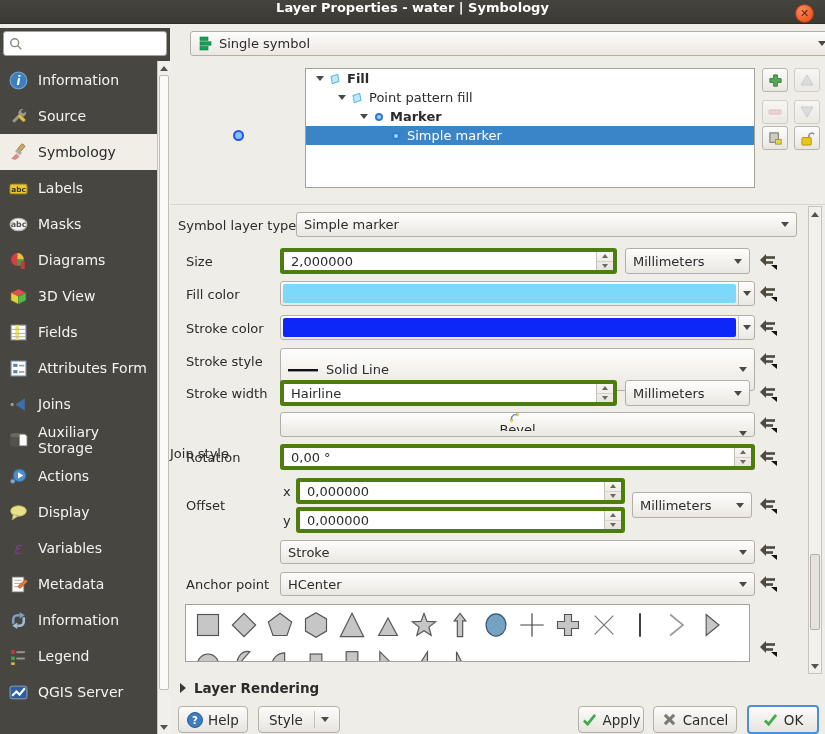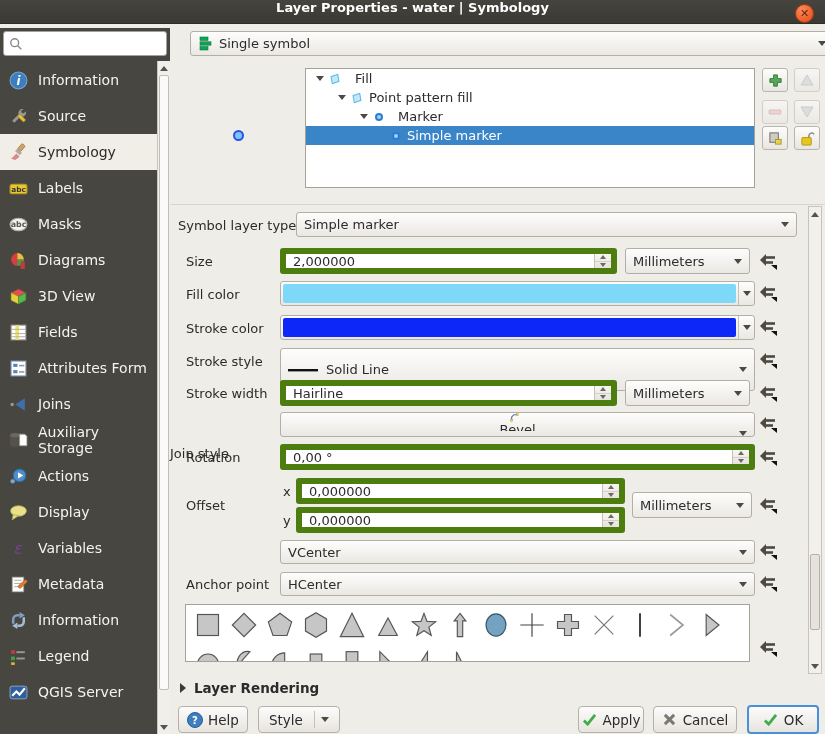--- a/index.html
+++ b/index.html
@@ -37,21 +37,21 @@
 
   
   .main { position:absolute; left:170px; top:28px; width:655px; height:706px; }
 
   .combo { background:linear-gradient(#fdfdfc,#ebe8e3); border:1px solid #b3afa6; border-radius:3px;
     display:flex; align-items:center; padding:0 7px; font-size:13px; position:absolute; }
   .combo-arrow { margin-left:auto; width:0; height:0; border-left:4px solid transparent;
     border-right:4px solid transparent; border-top:5px solid #4a4a44; }
   .combo .ctext { white-space:nowrap; overflow:hidden; }
 
-  .spin { background:#fff; border:6px solid #4d7c0f; border-radius:3px; display:flex; align-items:stretch; position:absolute; overflow:hidden; }
+  .spin { background:#fff; border:4px solid #4d7c0f; border-radius:3px; display:flex; align-items:stretch; position:absolute; overflow:hidden; }
   .spin .sval { flex:1; display:flex; align-items:center; padding-left:7px; font-size:13px; }
   .spin-btns { width:17px; border-left:1px solid #c5c1b9; display:flex; flex-direction:column; background:linear-gradient(#f8f6f3,#e7e4de); }
   .spin-btns div { flex:1; display:flex; align-items:center; justify-content:center; }
   .spin-btns div:first-child { border-bottom:1px solid #d5d1c9; }
   .mini-up { width:0;height:0;border-left:3.5px solid transparent;border-right:3.5px solid transparent;border-bottom:4.5px solid #6b6962; }
   .mini-down { width:0;height:0;border-left:3.5px solid transparent;border-right:3.5px solid transparent;border-top:4.5px solid #6b6962; }
 
   .colorbtn { position:absolute; border:1px solid #b3afa6; border-radius:3px; background:linear-gradient(#fdfdfc,#ebe8e3); display:flex; align-items:stretch; overflow:hidden; }
   .swatch { flex:1; margin:2px; border-radius:2px; }
   .color-arrow-sec { width:16px; border-left:1px solid #c5c1b9; display:flex; align-items:center; justify-content:center; }
@@ -60,21 +60,21 @@
 
   .plabel { position:absolute; font-size:13px; color:#2b2b2b; white-space:nowrap; }
 
   
   .tree-box { position:absolute; left:135px; top:40px; width:450px; height:120px; background:#fff; border:1px solid #a6a29a; overflow:hidden; }
   .tree-row { height:19px; display:flex; align-items:center; font-size:13px; }
   .tree-row.sel { background:#3a85c8; color:#fff; }
   .expander { width:0; height:0; border-left:4px solid transparent; border-right:4px solid transparent; border-top:5px solid #4c4a44; margin-right:7px; flex:none; }
   .mini-fill { width:8px; height:8px; background:#bfe9fb; border:1px solid #5fb6e0; transform:rotate(-20deg) skewX(-10deg); margin-right:8px; flex:none; }
   .mini-marker { width:8px; height:8px; border-radius:50%; background:#9fd4f8; border:2px solid #2e7bd4; margin-right:7px; flex:none; }
-  .bold { font-weight:normal;margin-left:8px; }
+  .bold { font-weight:bold; }
 
   .preview-dot { position:absolute; left:63px; top:102px; width:11px; height:11px; border-radius:50%;
     background:#7fc3fa; border:2px solid #2a51e8; }
 
   .tree-btn { position:absolute; width:26px; height:24px; background:linear-gradient(#fdfdfc,#e9e6e1);
     border:1px solid #b9b5ad; border-radius:3px; display:flex; align-items:center; justify-content:center; }
   .tree-btn.disabled { opacity:.55; }
 
   .sep-line { position:absolute; left:0; top:176px; width:655px; border-top:1px solid #d8d5ce; }
 
@@ -561,21 +561,21 @@
     <div class="ddicon" style="left:585px; top:465px;">
       <svg width="22" height="20" viewBox="0 0 20 20">
           <polygon points="8,3 2,9 8,15" fill="#4e4a41"></polygon>
           <rect x="8" y="5.2" width="9" height="2.6" fill="#4e4a41"></rect>
           <rect x="8" y="10.2" width="7" height="2.6" fill="#4e4a41"></rect>
           <polygon points="13,14 19,14 19,19" fill="#14130f"></polygon>
         </svg>
     </div>
 
     <div class="combo" style="left:110px; top:512px; width:475px; height:24px;">
-      <span class="ctext">VCenter</span>
+      <span class="ctext">Stroke</span>
       <span class="combo-arrow"></span>
     </div>
     <div class="ddicon" style="left:585px; top:511px;">
       <svg width="22" height="20" viewBox="0 0 20 20">
           <polygon points="8,3 2,9 8,15" fill="#4e4a41"></polygon>
           <rect x="8" y="5.2" width="9" height="2.6" fill="#4e4a41"></rect>
           <rect x="8" y="10.2" width="7" height="2.6" fill="#4e4a41"></rect>
           <polygon points="13,14 19,14 19,19" fill="#14130f"></polygon>
         </svg>
     </div>

